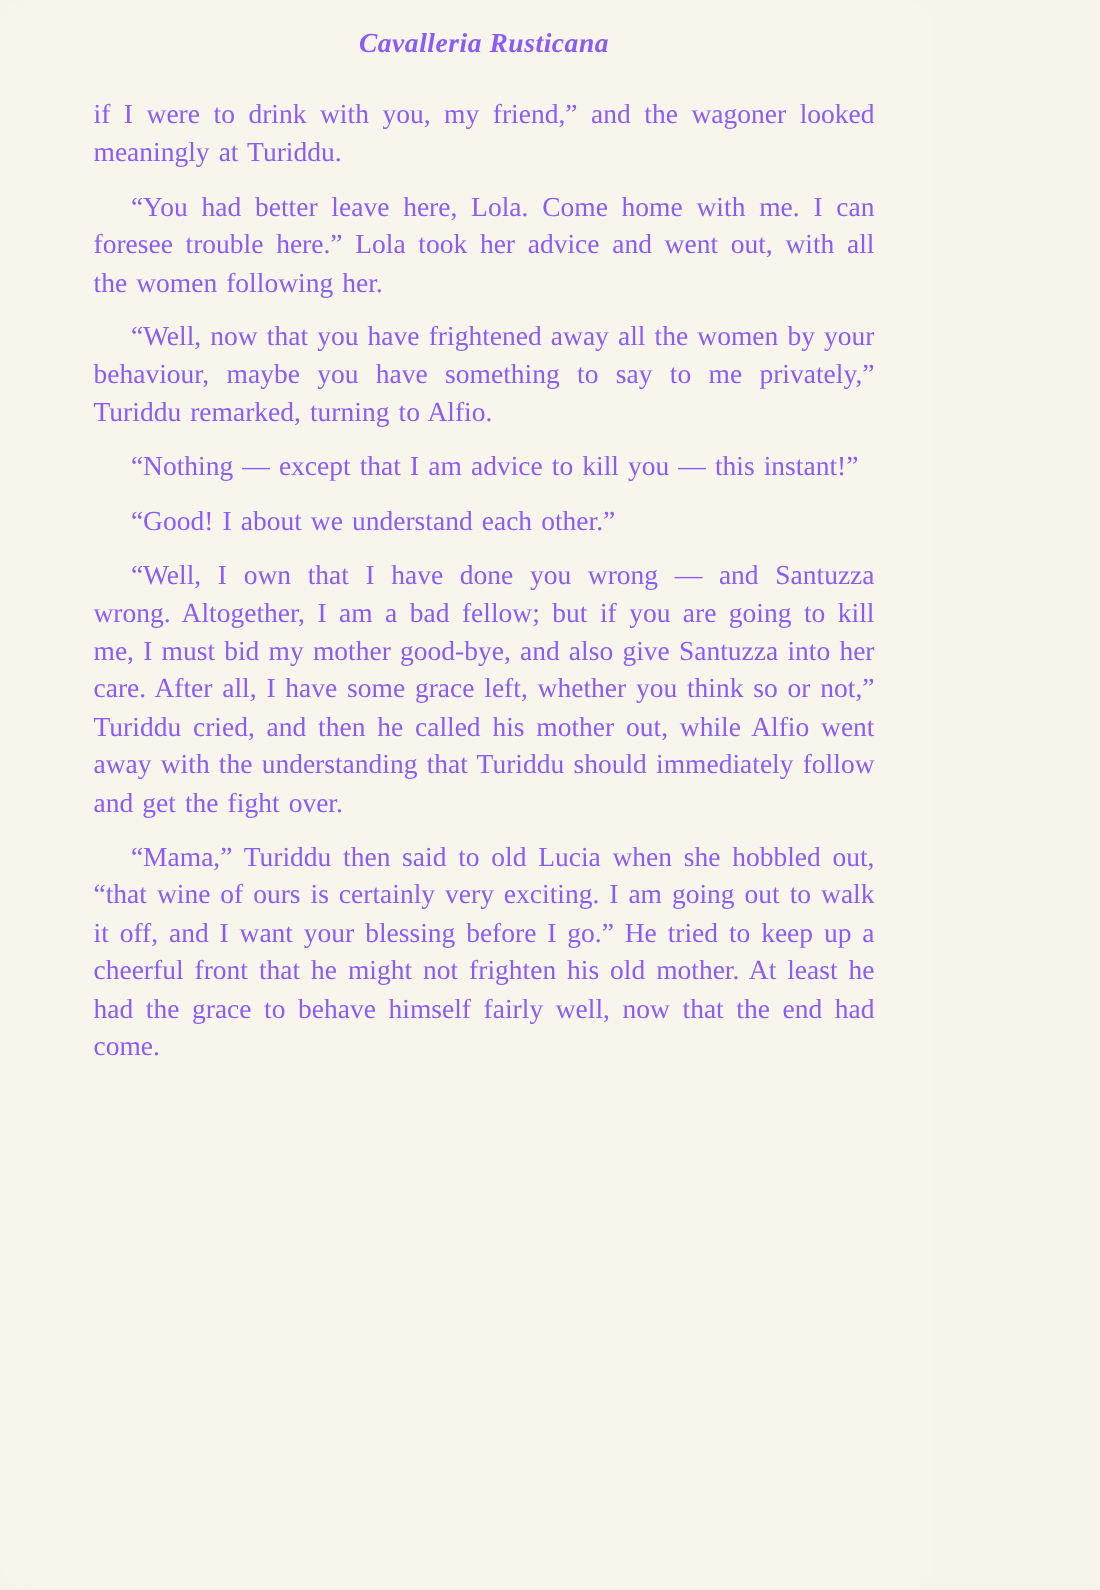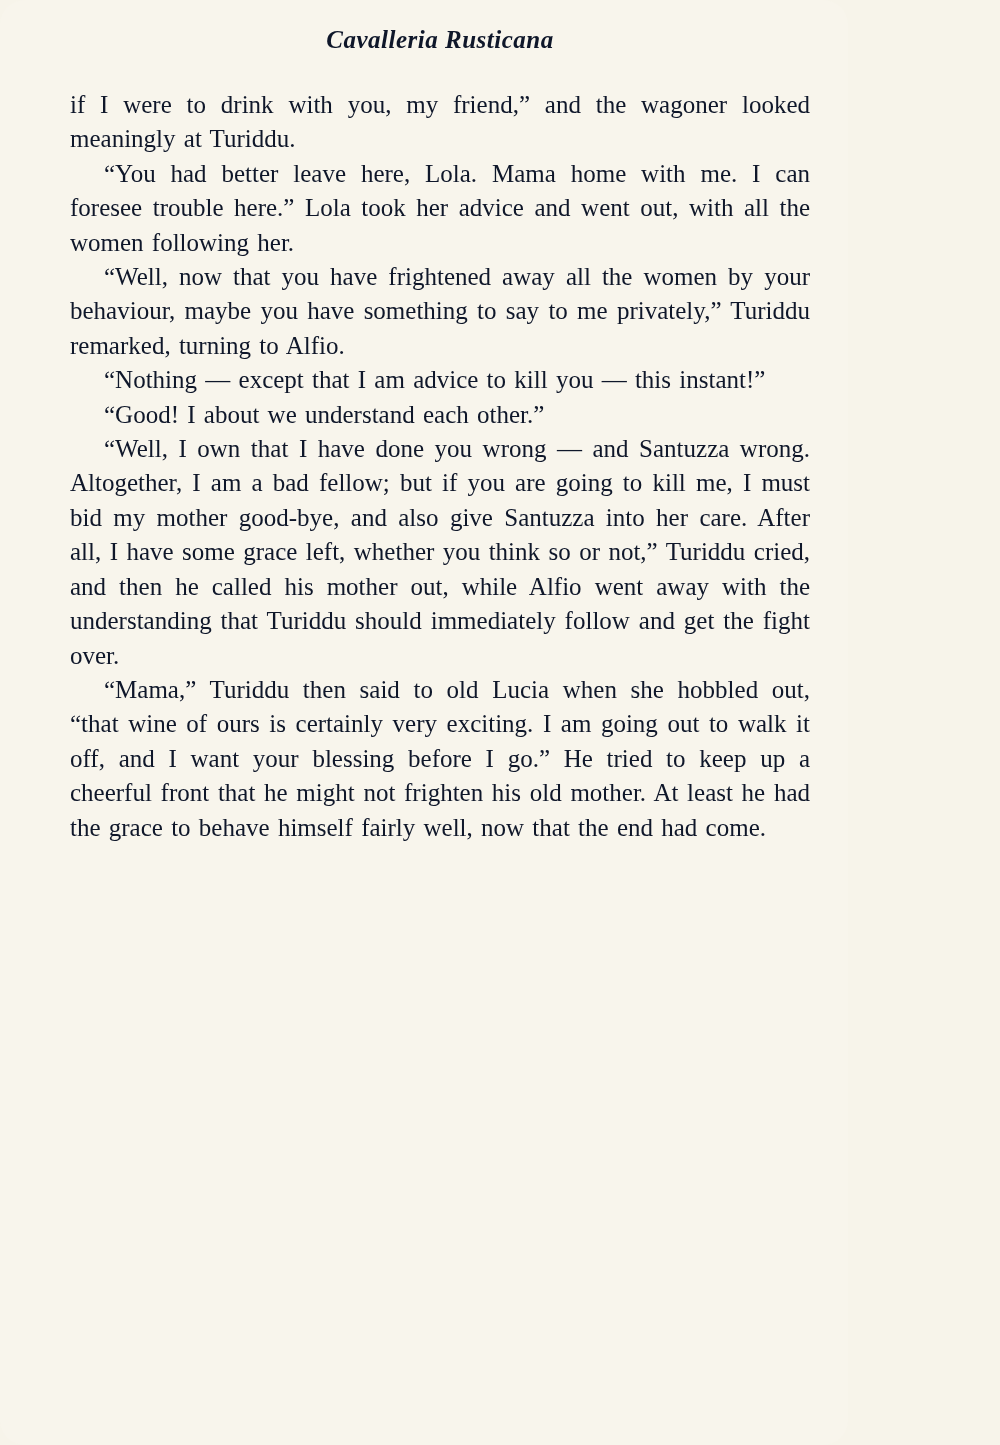--- a/index.html
+++ b/index.html
@@ -8,21 +8,21 @@
     background: #f7f4ea;
   }
   .page {
     position: relative;
     width: 848px;
     height: 1445px;
     background: #f8f5ec;
     box-sizing: border-box;
     padding: 26px 190px 0 70px;
     font-family: "Liberation Serif", "DejaVu Serif", serif;
-    color: #0f172a;
+    color: #8b5cf6;
     overflow: hidden;
     border-radius: 25px;
   }
   .header {
     position: relative;
     width: 740px;
     height: 40px;
     margin-bottom: 22px;
   }
   .running-title {
@@ -37,40 +37,40 @@
     position: absolute;
     top: 2px;
     right: -82px;
     font-size: 24px;
     letter-spacing: 1px;
   }
   .text-block {
     width: 740px;
   }
   .para {
-    margin: 0;
+    margin: 15px;
     font-size: 25px;
     line-height: 34.4px;
     text-align: justify;
     word-spacing: 2px;
   }
   .para.indent {
     text-indent: 34px;
   }
 </style>
 </head>
 <body>
 
 <div class="page">
   <div class="header">
     <span class="running-title">Cavalleria Rusticana</span>
     <span class="page-number">184</span>
   </div>
   <div class="text-block">
     <p class="para">if I were to drink with you, my friend,” and the wagoner looked meaningly at Turiddu.</p>
-    <p class="para indent">“You had better leave here, Lola.  Mama home with me.  I can foresee trouble here.”  Lola took her advice and went out, with all the women following her.</p>
+    <p class="para indent">“You had better leave here, Lola.  Come home with me.  I can foresee trouble here.”  Lola took her advice and went out, with all the women following her.</p>
     <p class="para indent">“Well, now that you have frightened away all the women by your behaviour, maybe you have something to say to me privately,” Turiddu remarked, turning to Alfio.</p>
     <p class="para indent">“Nothing — except that I am advice to kill you — this instant!”</p>
     <p class="para indent">“Good!  I about we understand each other.”</p>
     <p class="para indent">“Well, I own that I have done you wrong — and Santuzza wrong.  Altogether, I am a bad fellow; but if you are going to kill me, I must bid my mother good-bye, and also give Santuzza into her care.  After all, I have some grace left, whether you think so or not,” Turiddu cried, and then he called his mother out, while Alfio went away with the understanding that Turiddu should immediately follow and get the fight over.</p>
     <p class="para indent">“Mama,” Turiddu then said to old Lucia when she hobbled out, “that wine of ours is certainly very exciting.  I am going out to walk it off, and I want your blessing before I go.”  He tried to keep up a cheerful front that he might not frighten his old mother.  At least he had the grace to behave himself fairly well, now that the end had come.</p>
   </div>
 </div>
 
 </body></html>

